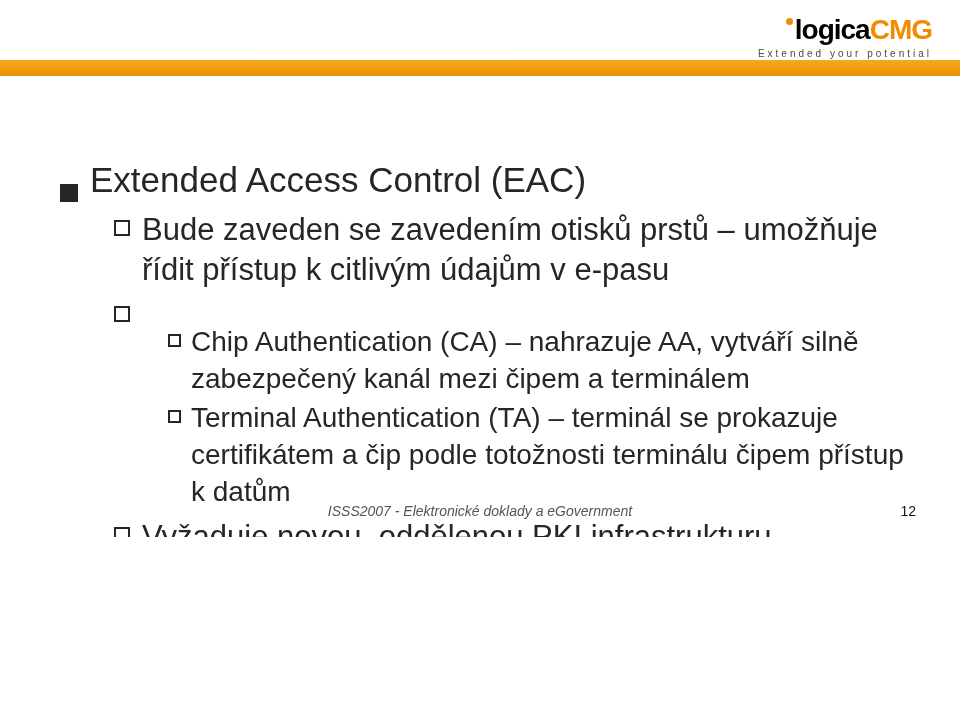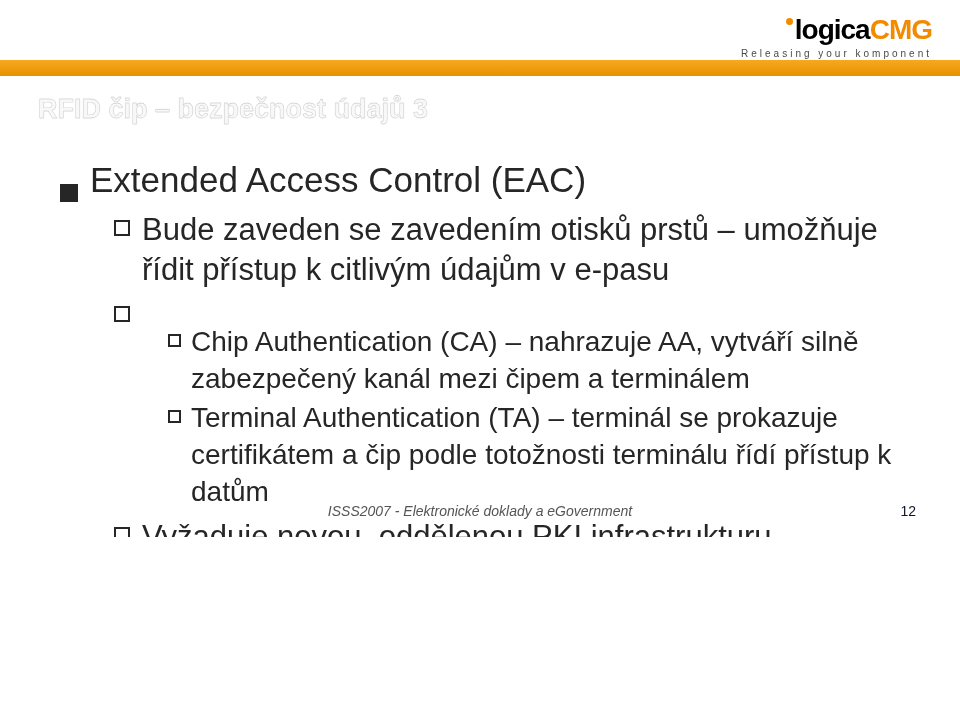--- a/index.html
+++ b/index.html
@@ -47,26 +47,25 @@
 </head>
 <body>
 <div class="slide">
 
   <div class="logo-block">
     <div class="logo-row">
       <span class="logo-dot"></span>
       <span class="logo-text-black">logica</span>
       <span class="logo-text-orange">CMG</span>
     </div>
-    <div class="tagline">Releasing your komponent</div>
+    <div class="tagline">Extended your potential</div>
   </div>
 
   <div class="orange-bar"></div>
 
-  <div class="slide-title">RFID čip – bezpečnost údajů 3</div>
 
   <div class="content">
     <div class="l1">
       <span class="bullet-square"></span>
       <span class="txt">Extended Access Control (EAC)</span>
     </div>
 
     <div class="l2">
       <span class="bullet-open"></span>
       <span class="txt">Bude zaveden se zavedením otisků prstů – umožňuje řídit přístup k citlivým údajům v e-pasu</span>
@@ -76,21 +75,21 @@
       <span class="bullet-open"></span>
     </div>
 
     <div class="l3">
       <span class="bullet-open"></span>
       <span class="txt">Chip Authentication (CA) – nahrazuje AA, vytváří silně zabezpečený kanál mezi čipem a terminálem</span>
     </div>
 
     <div class="l3">
       <span class="bullet-open"></span>
-      <span class="txt">Terminal Authentication (TA) – terminál se prokazuje certifikátem a čip podle totožnosti terminálu řídí přístup k datům</span>
+      <span class="txt">Terminal Authentication (TA) – terminál se prokazuje certifikátem a čip podle totožnosti terminálu čipem přístup k datům</span>
     </div>
 
     <div class="l2">
       <span class="bullet-open"></span>
       <span class="txt">Vyžaduje novou, oddělenou PKI infrastrukturu</span>
     </div>
   </div>
 
   <div class="footer">
     <span class="footer-text">ISSS2007 - Elektronické doklady a eGovernment</span>

